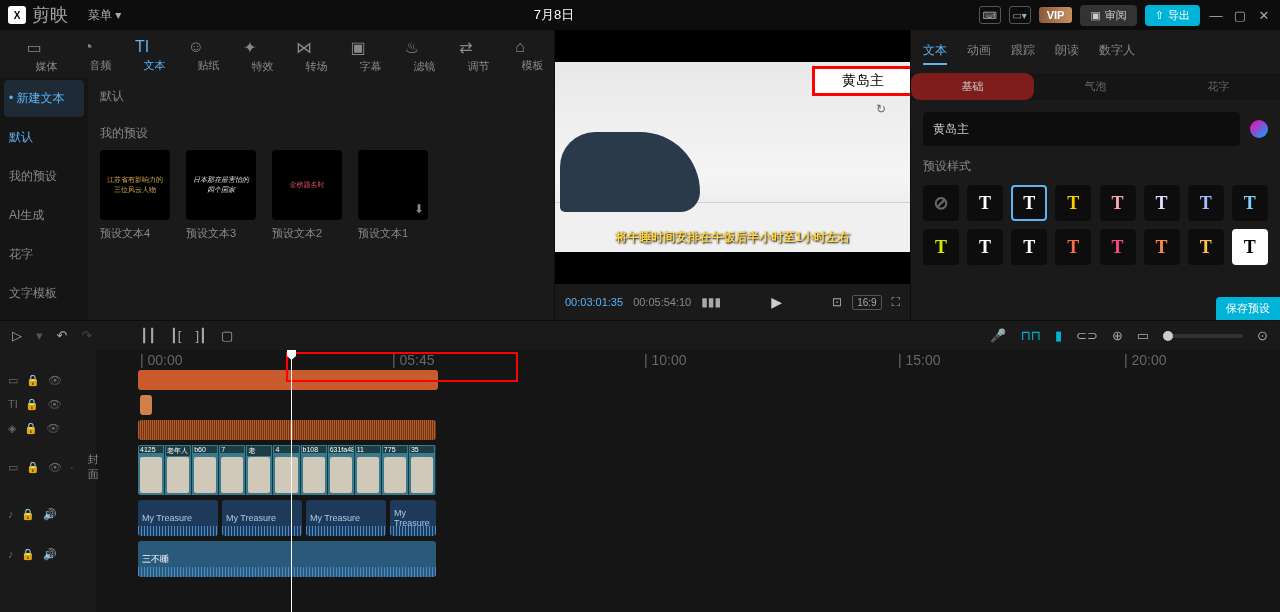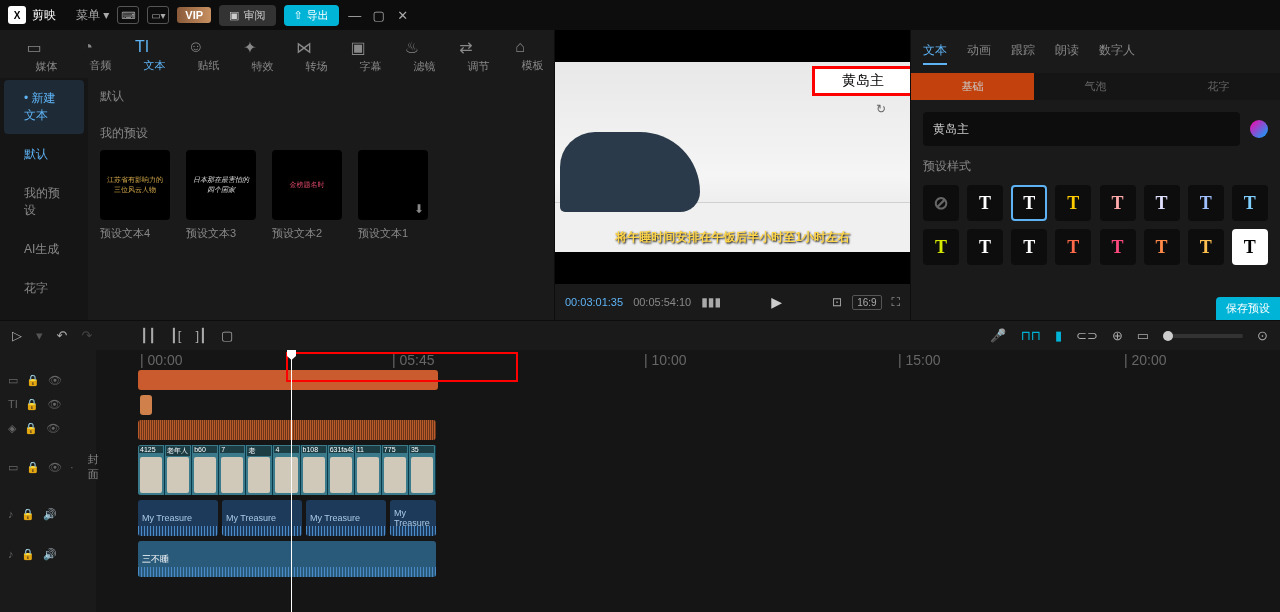--- a/index.html
+++ b/index.html
@@ -1,21 +1,21 @@
 <!DOCTYPE html>
 <html><head>
 <meta charset="utf-8">
 <style>
 * { margin: 0; padding: 0; box-sizing: border-box; font-family: "Microsoft YaHei", Arial, sans-serif; }
 body { background: #0d0d0d; color: #ccc; width: 1280px; height: 612px; overflow: hidden; font-size: 12px; }
 
 
 .titlebar { height: 30px; display: flex; align-items: center; padding: 0 8px; background: #0d0d0d; }
 .logo { width: 18px; height: 18px; background: #fff; border-radius: 3px; margin-right: 6px; display: flex; align-items: center; justify-content: center; color: #000; font-weight: bold; font-size: 10px; }
-.app-name { font-size: 12px; color: #ffffff; margin-right: 12px; }
+.app-name { font-size: 18px; color: #a3a3a3; margin-right: 12px; }
 .menu-btn { color: #aaa; font-size: 12px; padding: 2px 8px; cursor: pointer; }
 .title-center { flex: 1; text-align: center; color: #fff; font-size: 13px; }
 .title-right { display: flex; align-items: center; gap: 8px; }
 .title-icon { width: 22px; height: 18px; border: 1px solid #555; border-radius: 3px; display: flex; align-items: center; justify-content: center; font-size: 10px; color: #aaa; cursor: pointer; }
 .vip-badge { background: linear-gradient(90deg, #8a5a3a, #c89060); color: #fff; padding: 2px 8px; border-radius: 3px; font-size: 11px; font-weight: bold; position: relative; }
 .review-btn { background: #333; padding: 3px 10px; border-radius: 4px; color: #ccc; font-size: 11px; cursor: pointer; display: flex; align-items: center; gap: 4px; }
 .export-btn { background: #00b4d8; padding: 3px 10px; border-radius: 4px; color: #fff; font-size: 11px; cursor: pointer; display: flex; align-items: center; gap: 4px; }
 .win-ctrl { width: 16px; color: #aaa; text-align: center; cursor: pointer; font-size: 13px; }
 
 
@@ -23,21 +23,21 @@
 
 
 .left-panel { width: 554px; background: #1a1a1a; display: flex; flex-direction: column; }
 .top-tabs { display: flex; padding: 4px 8px 0; gap: 2px; }
 .top-tab { flex: 1; display: flex; flex-direction: column; align-items: center; padding: 4px 2px; cursor: pointer; color: #888; }
 .top-tab.active { color: #5eb3f5; }
 .top-tab-icon { font-size: 16px; margin-bottom: 2px; }
 .top-tab-label { font-size: 11px; margin-left: 25px; }
 .left-body { display: flex; flex: 1; overflow: hidden; }
 .left-sidebar { width: 88px; background: #151515; }
-.side-item { padding: 10px 20px; font-size: 12px; color: #888; cursor: pointer; border-radius: 4px; margin: 2px 4px; }
+.side-item { padding: 10px 5px; font-size: 12px; color: #888; cursor: pointer; border-radius: 4px; margin: 2px 4px; }
 .side-item.primary { color: #5eb3f5; background: #1e2a35; }
 .side-item.active { color: #5eb3f5; }
 .left-content { flex: 1; padding: 10px 12px; overflow: auto; }
 .section-label { font-size: 12px; color: #888; margin-bottom: 8px; }
 .preset-card { width: 70px; height: 70px; background: #000; border-radius: 4px; display: inline-flex; align-items: center; justify-content: center; font-size: 11px; color: #aaa; cursor: pointer; margin-bottom: 6px; }
 .preset-grid { display: flex; gap: 16px; }
 .preset-item { display: flex; flex-direction: column; align-items: flex-start; }
 .preset-thumb { width: 70px; height: 70px; background: #000; border-radius: 4px; display: flex; align-items: center; justify-content: center; font-size: 7px; color: #d4a84a; text-align: center; cursor: pointer; position: relative; }
 .preset-thumb.red { color: #e04a6a; }
 .preset-thumb.white { color: #ddd; font-style: italic; }
@@ -64,21 +64,21 @@
 .ctrl-icon { color: #aaa; font-size: 12px; cursor: pointer; }
 .aspect-box { border: 1px solid #555; padding: 1px 4px; font-size: 10px; color: #aaa; border-radius: 2px; cursor: pointer; }
 
 
 .right-panel { flex: 1; background: #1a1a1a; border-left: 1px solid #0d0d0d; display: flex; flex-direction: column; }
 .right-tabs { display: flex; padding: 8px 12px 0; gap: 20px; }
 .right-tab { font-size: 12px; color: #888; padding: 4px 0; cursor: pointer; }
 .right-tab.active { color: #5eb3f5; border-bottom: 2px solid #5eb3f5; }
 .sub-tabs { display: flex; background: #151515; margin: 8px 0 0; }
 .sub-tab { flex: 1; text-align: center; padding: 6px; font-size: 11px; color: #666; cursor: pointer; }
-.sub-tab.active { background: #c2410c; color: #ccc; }
+.sub-tab.active { background: #7f1d1d; color: #ccc; border-radius: 9px; }
 .right-body { padding: 12px; }
 .text-input-row { display: flex; align-items: center; margin-bottom: 12px; }
 .text-input { flex: 1; background: #0d0d0d; border: none; padding: 10px; color: #ccc; font-size: 12px; border-radius: 4px; }
 .color-dot { width: 18px; height: 18px; border-radius: 50%; background: linear-gradient(135deg, #f0a, #0af); margin-left: 10px; cursor: pointer; }
 .style-label { font-size: 12px; color: #888; margin-bottom: 10px; }
 .style-grid { display: grid; grid-template-columns: repeat(8, 1fr); gap: 8px; }
 .style-cell { width: 36px; height: 36px; background: #0d0d0d; border-radius: 4px; display: flex; align-items: center; justify-content: center; font-size: 18px; font-weight: bold; cursor: pointer; font-family: serif; }
 .style-cell.selected { border: 2px solid #5eb3f5; }
 .style-cell.none { color: #666; }
 .save-preset-btn { position: absolute; bottom: 0; right: 0; background: #00b4d8; color: #fff; padding: 4px 10px; font-size: 11px; border-radius: 4px 0 0 0; cursor: pointer; }
@@ -118,20 +118,21 @@
 .audio-wave { position: absolute; bottom: 0; left: 0; right: 0; height: 10px; background: repeating-linear-gradient(90deg, #4a8ac8 0, #4a8ac8 1px, transparent 1px, transparent 3px); }
 .clip.audio2 { background: #2a5a7a; color: #fff; }
 </style>
 </head>
 <body>
 
 <div class="titlebar">
   <div class="logo">X</div>
   <span class="app-name">剪映</span>
   <span class="menu-btn">菜单 ▾</span>
+  <div class="title-center">7月8日</div>
   <div class="title-right">
     <div class="title-icon">⌨</div>
     <div class="title-icon">▭▾</div>
     <div class="vip-badge">VIP</div>
     <div class="review-btn">
         <span>▣</span>
         <span>审阅</span>
       </div>
     <div class="export-btn">
         <span>⇧</span>

